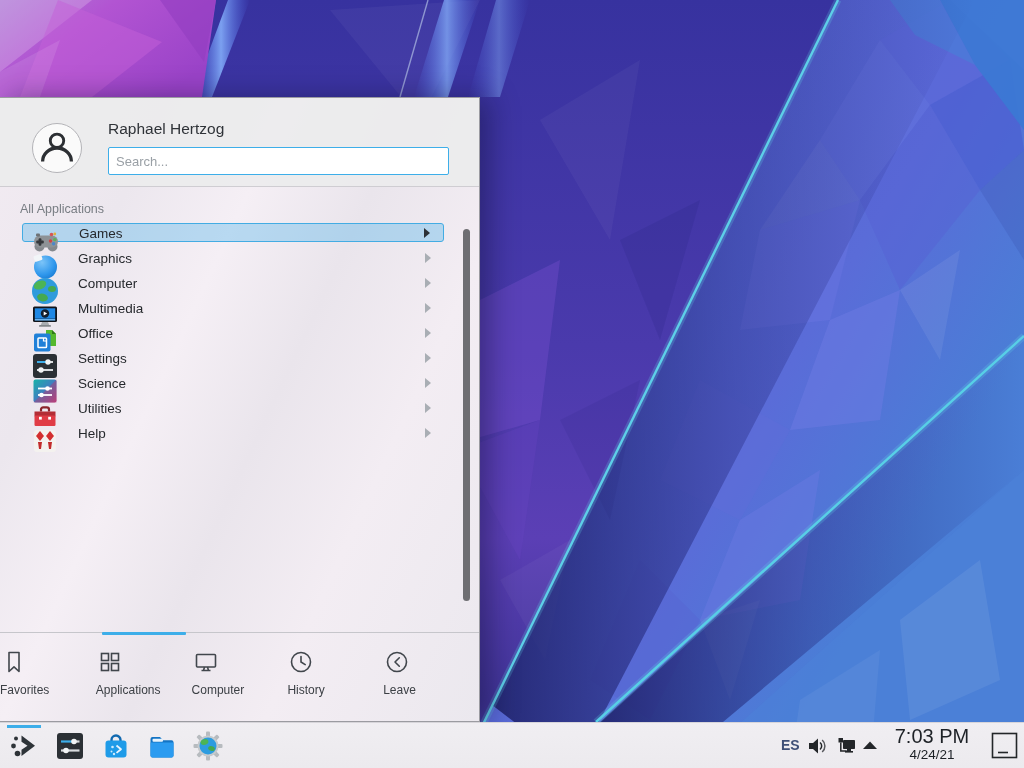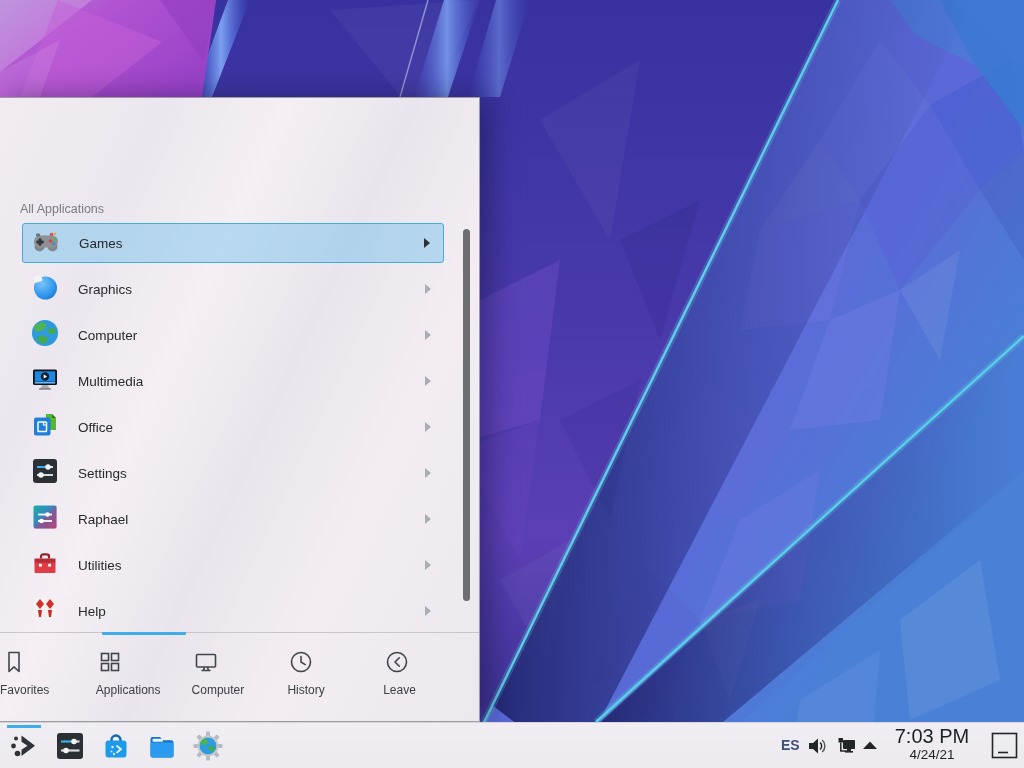--- a/index.html
+++ b/index.html
@@ -22,21 +22,21 @@
   .avatar svg{position:absolute;inset:0;}
   .user-name{position:absolute;left:108px;top:22px;font-size:15.5px;color:#2f3338;}
   .search{position:absolute;left:108px;top:49px;width:341px;height:28px;box-sizing:border-box;
     border:1px solid #3daee9;border-radius:2px;background:#ffffff;padding:0 7px;
     font-size:13px;color:#232629;outline:none;font-family:inherit;}
   .search::placeholder{color:#9aa0a6;}
 
   .section-label{position:absolute;left:20px;top:104px;font-size:12.5px;color:#787d83;}
 
   .ko-list{position:absolute;left:0;top:122px;width:480px;height:411px;overflow:hidden;}
-  .row{position:relative;height:40px;margin:3px 36px 6px 22px;border-radius:3px;}
+  .row{position:relative;height:19px;margin:3px 36px 6px 22px;border-radius:3px;}
   .row.selected{background:rgba(61,174,233,.33);border:1px solid #43ace3;box-sizing:border-box;}
   .cat-icon{position:absolute;left:7px;top:2px;width:32px;height:32px;}
   .row.selected .cat-icon{top:1px;}
   .cat-icon svg{width:32px;height:32px;display:block;}
   .cat-label{position:absolute;left:56px;top:50%;transform:translateY(-50%);
     font-size:13.5px;color:#26292d;}
   .cat-arrow{position:absolute;right:12px;top:50%;transform:translateY(-50%);width:8px;height:10px;}
   .cat-arrow svg{display:block;}
   .arrow-dim{fill:#a9aeb4;} .row.selected .arrow-dim{fill:#2d3136;}
 
@@ -153,20 +153,30 @@
       <polygon points="900,620 980,560 1000,680 910,720" fill="#ffffff" opacity="0.07"></polygon>
       <polygon points="800,700 880,650 870,768 790,768" fill="#ffffff" opacity="0.05"></polygon>
       <polygon points="1024,336 1024,470 668,768 600,722" fill="url(#gShadow)"></polygon>
       <line x1="1024" y1="336" x2="596" y2="722" stroke="#63d7ea" stroke-width="7" opacity="0.22"></line>
       <line x1="1024" y1="336" x2="596" y2="722" stroke="#58cfe6" stroke-width="2.4"></line>
     </svg>
   </div>
 
   <div class="kickoff">
 
+    <div class="ko-header">
+      <div class="avatar">
+        <svg viewBox="0 0 50 50">
+          <circle cx="25" cy="17.5" r="7" fill="none" stroke="#2c2f33" stroke-width="3"></circle>
+          <path d="M10,39 a15,14 0 0 1 30,0" fill="none" stroke="#2c2f33" stroke-width="3.4"></path>
+        </svg>
+      </div>
+      <div class="user-name">Raphael Hertzog</div>
+      <input class="search" type="text" placeholder="Search..." style="">
+    </div>
 
     <div class="section-label">All Applications</div>
 
     <div class="ko-list">
 
       <div class="row selected">
         <span class="cat-icon">
             <svg viewBox="0 0 32 32">
           <circle cx="9.5" cy="21.5" r="5" fill="#84888d"></circle>
               <circle cx="22.5" cy="21.5" r="5" fill="#84888d"></circle>
@@ -298,21 +308,21 @@
                 </linearGradient>
               </defs>
           <rect x="4.5" y="4.5" width="23" height="23" rx="2" fill="url(#gSys)"></rect>
           <polygon points="4.5,27.5 27.5,4.5 27.5,27.5" fill="#b13b74" opacity="0.45"></polygon>
           <line x1="9" y1="13.5" x2="23" y2="13.5" stroke="#ffffff" stroke-width="1.8"></line>
           <circle cx="18.5" cy="13.5" r="2.3" fill="#ffffff"></circle>
           <line x1="9" y1="20" x2="23" y2="20" stroke="#ffffff" stroke-width="1.8"></line>
           <circle cx="12.5" cy="20" r="2.3" fill="#ffffff"></circle>
         </svg>
           </span>
-        <span class="cat-label">Raphael</span>
+        <span class="cat-label">Science</span>
         <span class="cat-arrow">
           <svg viewBox="0 0 8 10" width="8" height="10">
               <path class="arrow-dim" d="M1,0 L7,5 L1,10 z"></path>
             </svg>
           </span>
       </div>
 
       <div class="row">
         <span class="cat-icon">
             <svg viewBox="0 0 32 32">

